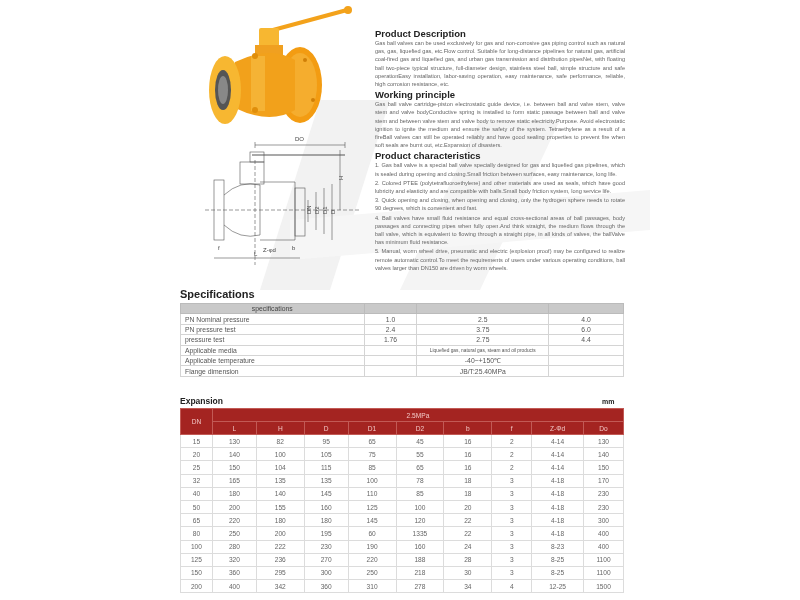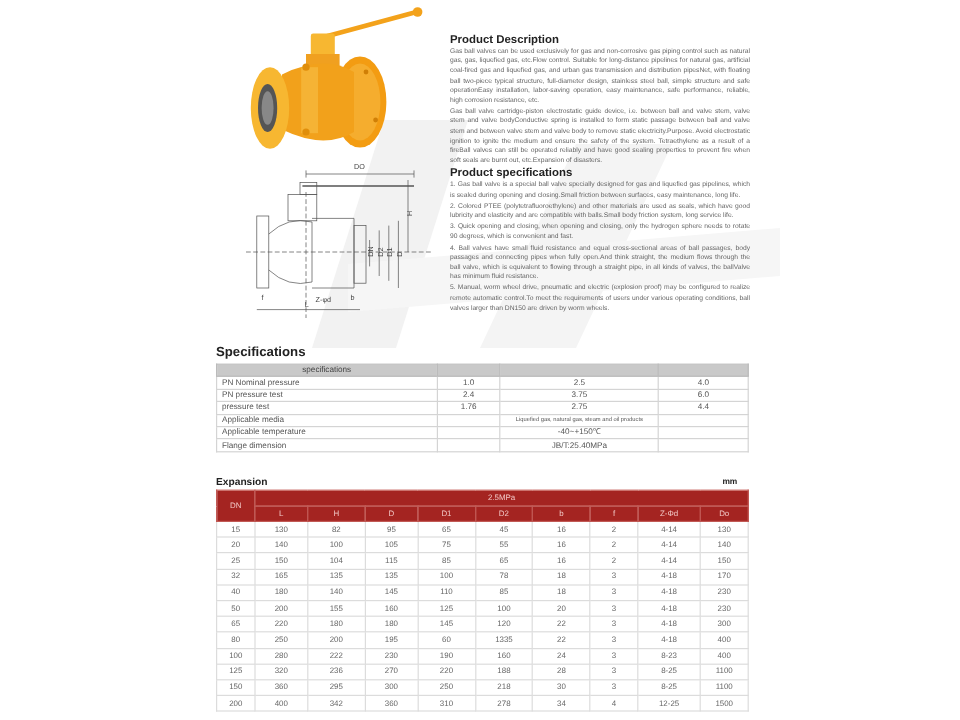--- a/index.html
+++ b/index.html
@@ -78,22 +78,23 @@
   <line x1="14" y1="128" x2="100" y2="128"></line>
   <text x="54" y="126" fill="#444" stroke="none">L</text>
   <text x="18" y="120" fill="#444" stroke="none">f</text>
   <text x="63" y="122" fill="#444" stroke="none">Z-φd</text>
   <text x="92" y="120" fill="#444" stroke="none">b</text>
 </svg>
 
 <div class="right">
   <h2>Product Description</h2>
   <p>Gas ball valves can be used exclusively for gas and non-corrosive gas piping control such as natural gas, gas, liquefied gas, etc.Flow control. Suitable for long-distance pipelines for natural gas, artificial coal-fired gas and liquefied gas, and urban gas transmission and distribution pipesNet, with floating ball two-piece typical structure, full-diameter design, stainless steel ball, simple structure and safe operationEasy installation, labor-saving operation, easy maintenance, safe performance, reliable, high corrosion resistance, etc.</p>
+  <h2>Working principle</h2>
   <p>Gas ball valve cartridge-piston electrostatic guide device, i.e. between ball and valve stem, valve stem and valve bodyConductive spring is installed to form static passage between ball and valve stem and between valve stem and valve body to remove static electricity.Purpose. Avoid electrostatic ignition to ignite the medium and ensure the safety of the system. Tetraethylene as a result of a fireBall valves can still be operated reliably and have good sealing properties to prevent fire when soft seals are burnt out, etc.Expansion of disasters.</p>
-  <h2>Product specifications</h2>
+  <h2>Product characteristics</h2>
   <p>1. Gas ball valve is a special ball valve specially designed for gas and liquefied gas pipelines, which is sealed during opening and closing.Small friction between surfaces, easy maintenance, long life.</p>
   <p>2. Colored PTEE (polytetrafluoroethylene) and other materials are used as seals, which have good lubricity and elasticity and are compatible with balls.Small body friction system, long service life.</p>
   <p>3. Quick opening and closing, when opening and closing, only the hydrogen sphere needs to rotate 90 degrees, which is convenient and fast.</p>
   <p>4. Ball valves have small fluid resistance and equal cross-sectional areas of ball passages, body passages and connecting pipes when fully open.And think straight, the medium flows through the ball valve, which is equivalent to flowing through a straight pipe, in all kinds of valves, the ballValve has minimum fluid resistance.</p>
   <p>5. Manual, worm wheel drive, pneumatic and electric (explosion proof) may be configured to realize remote automatic control.To meet the requirements of users under various operating conditions, ball valves larger than DN150 are driven by worm wheels.</p>
 </div>
 
 <div class="sec-title spec-title">Specifications</div>
 <table class="spec">
   <colgroup>

